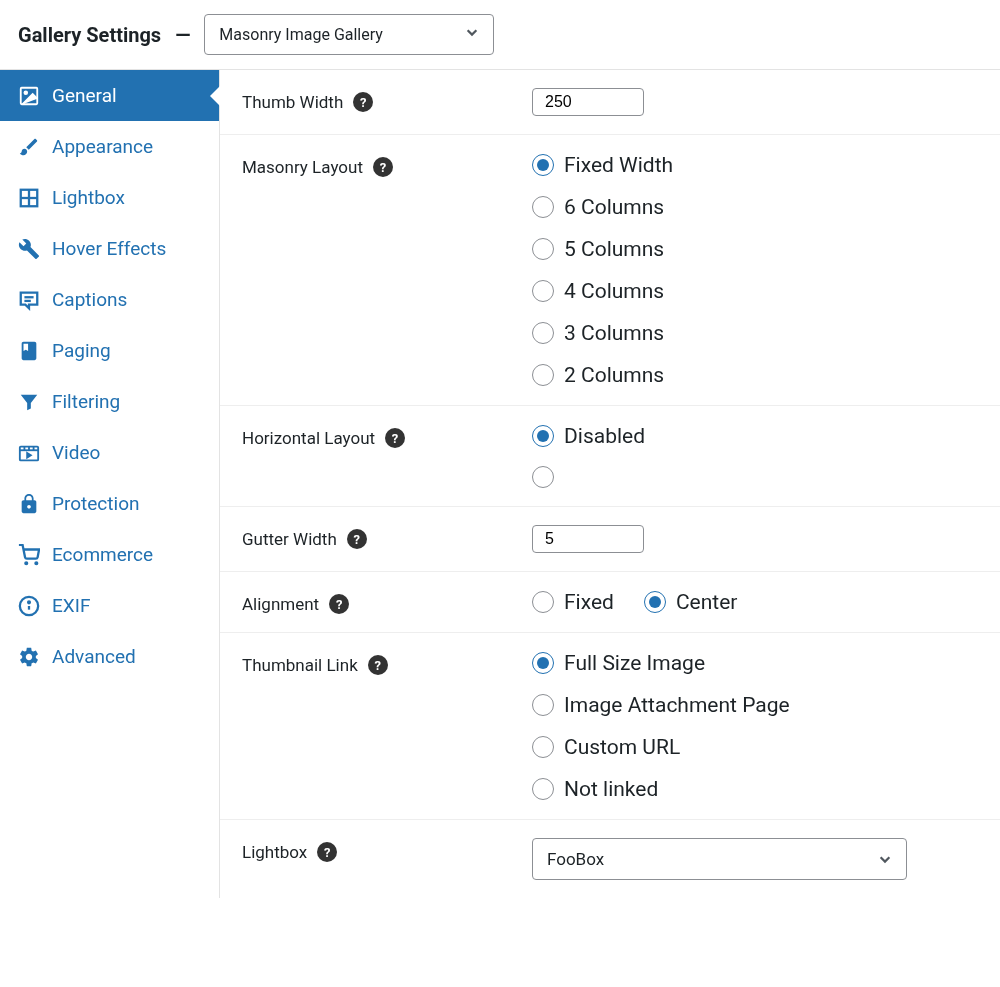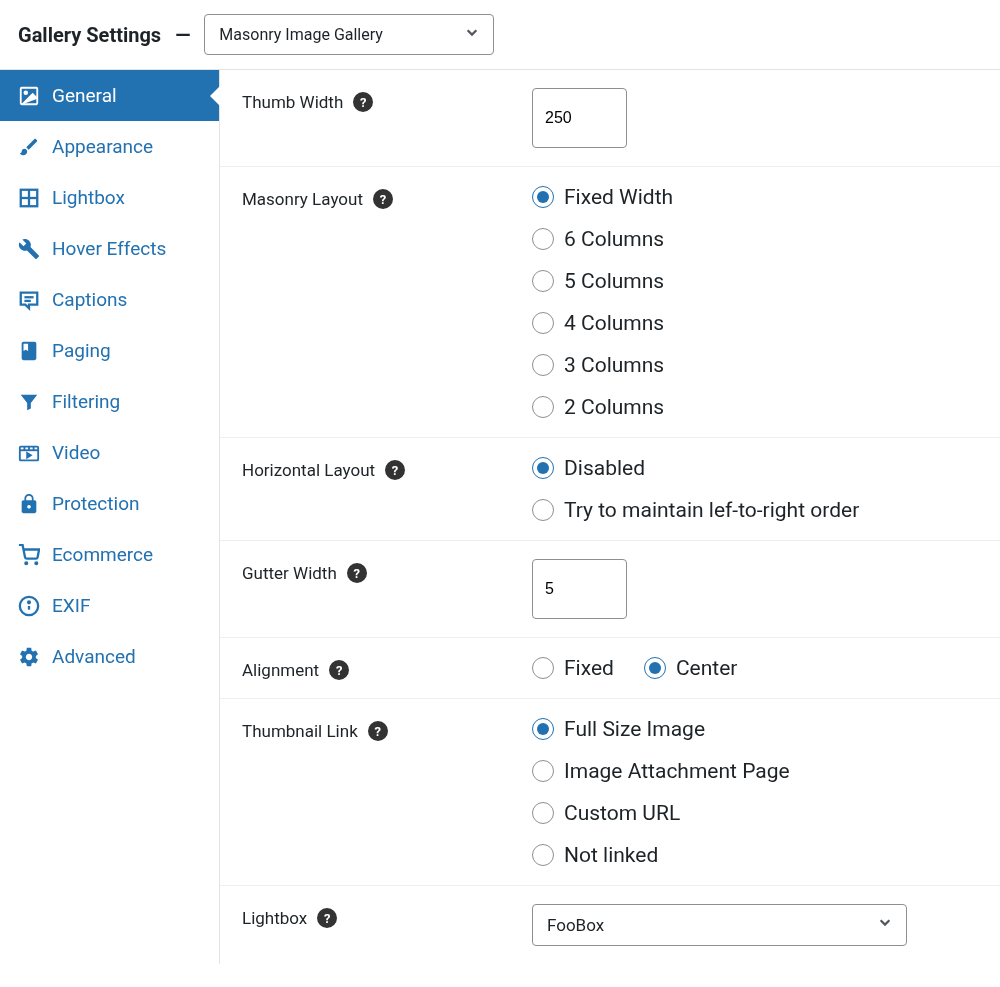--- a/index.html
+++ b/index.html
@@ -143,23 +143,23 @@
       flex-shrink: 0;
     }
     
     .field-control {
       flex: 1;
     }
     
     .text-input {
       border: 1px solid #8c8f94;
       border-radius: 4px;
-      padding: 20px 12px;
+      padding: 4px 12px;
       font-size: 16px;
-      width: 95px;
+      width: 112px;
     }
     
     .radio-group {
       display: flex;
       flex-direction: column;
       gap: 18px;
     }
     
     .radio-group.horizontal {
       flex-direction: row;
@@ -192,20 +192,21 @@
     .radio.checked::after {
       content: '';
       width: 12px;
       height: 12px;
       background: #2271b1;
       border-radius: 50%;
     }
     
     .select-full {
       display: flex;
+      align-items: center;
       justify-content: space-between;
       border: 1px solid #8c8f94;
       border-radius: 4px;
       padding: 10px 14px;
       width: 375px;
       background: #fff;
       cursor: pointer;
       font-size: 17px;
     }
     
@@ -412,21 +413,20 @@
         <span class="help-icon">?</span>
       </div>
       <div class="field-control">
         <div class="radio-group">
           <label class="radio-option">
               <span class="radio checked"></span>
               <span>Disabled</span>
             </label>
           <label class="radio-option">
               <span class="radio"></span>
-              <span>Try to maintain lef-to-right order</span>
             </label>
         </div>
       </div>
     </div>
 
     <div class="field-row">
       <div class="field-label">
         <span>Gutter Width</span>
         <span class="help-icon">?</span>
       </div>

